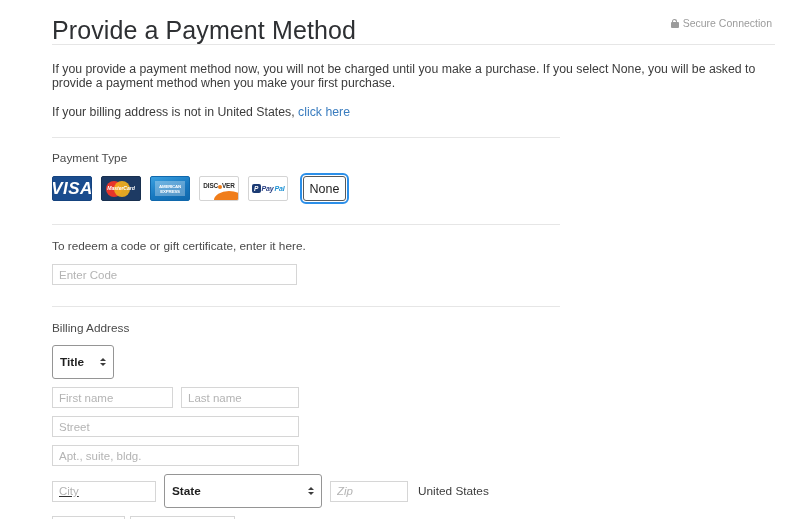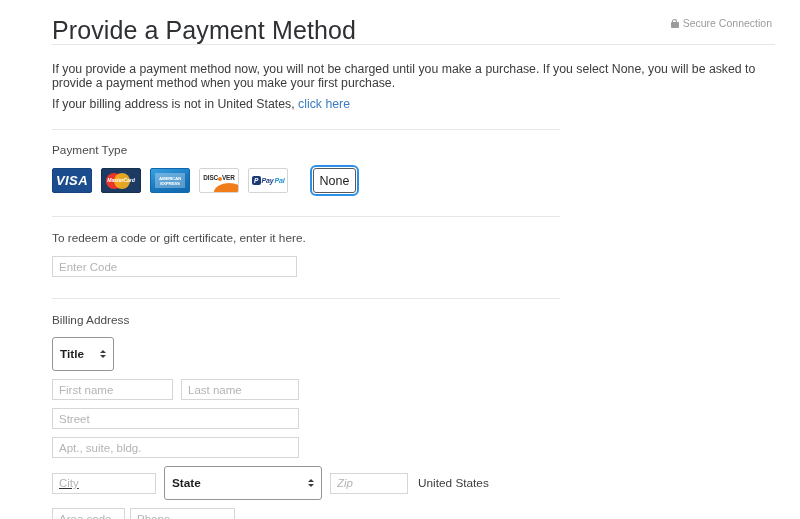--- a/index.html
+++ b/index.html
@@ -91,21 +91,21 @@
   .intro {
     padding: 17px 0 0 52px;
     width: 710px;
   }
   .intro p {
     margin: 0;
     font-size: 12.3px;
     line-height: 14px;
     color: #3c3c3c;
   }
-  .intro p.second { margin-top: 7px; }
+  .intro p.second { margin-top: 15px; }
   .link {
     color: #3b7dbf;
     text-decoration: none;
     cursor: pointer;
   }
 
   
   .section { padding-left: 52px; }
   .section-label {
     font-size: 11.8px;
@@ -132,21 +132,21 @@
     overflow: hidden;
     position: relative;
     font-weight: bold;
   }
   .card-visa {
     background: #1a4c8e;
     border: 1px solid #15437f;
   }
   .card-visa .txt {
     color: #ffffff;
-    font-size: 13px;
+    font-size: 17px;
     font-style: italic;
     font-weight: bold;
     letter-spacing: 0.4px;
     font-family: "Liberation Sans", sans-serif;
   }
   .card-mc {
     background: #1d3a63;
     border: 1px solid #18304f;
   }
   .mc-circles {
@@ -262,21 +262,21 @@
     border-radius: 3px;
     outline: 2px solid #2c8fe8;
     outline-offset: 1px;
     font-size: 12.5px;
     color: #1f1f1f;
     cursor: pointer;
     display: flex;
     align-items: center;
     justify-content: center;
     font-family: "Liberation Sans", sans-serif;
-    margin-left: 16px;
+    margin-left: 6px;
   }
 
   
   .txt-input {
     border: 1px solid #d6d6d6;
     background: #ffffff;
     height: 21px;
     font-size: 11.5px;
     color: #333333;
     padding: 0 6px;

